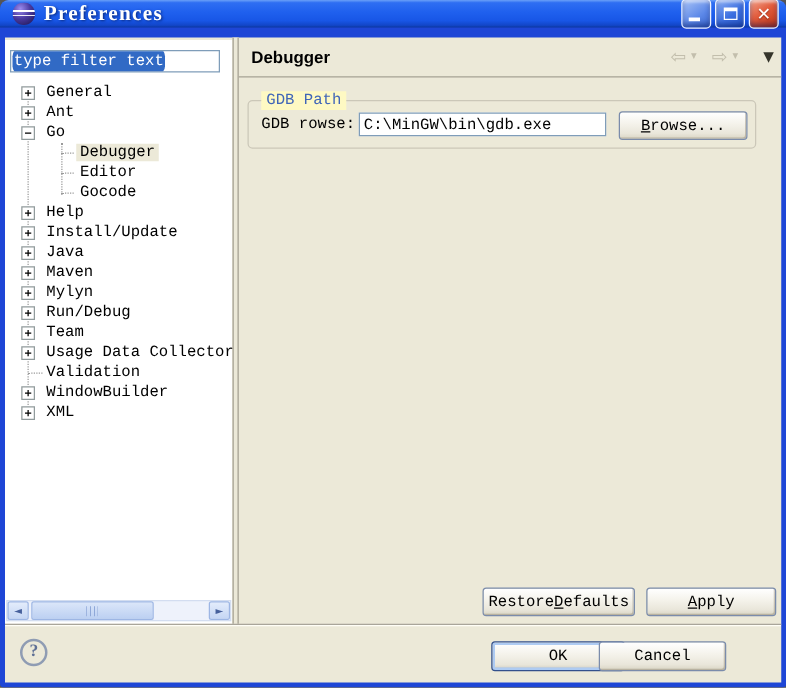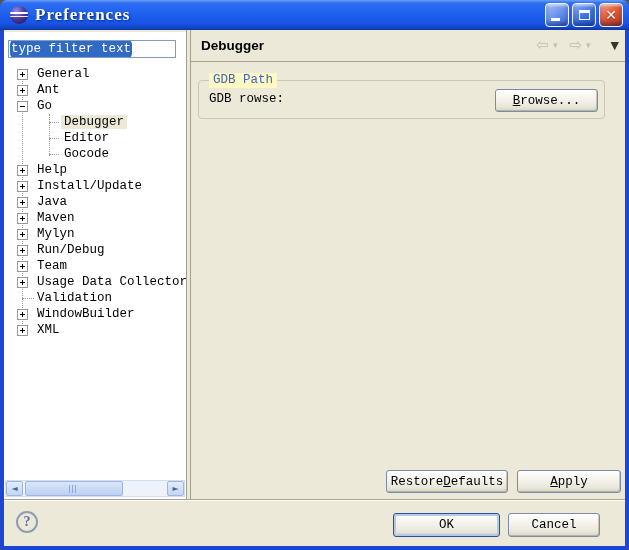--- a/index.html
+++ b/index.html
@@ -8,21 +8,21 @@
   .mono { font-family:"Liberation Mono","DejaVu Sans Mono",monospace; }
 
   .window{
     position:relative; width:629px; height:550px;
     background:#1e46d6; border-radius:7px 7px 3px 3px; overflow:hidden;
     font-family:"Liberation Sans","DejaVu Sans",sans-serif;
   }
 
   
   .titlebar{
-    position:absolute; left:0; top:0; width:629px; height:30px;
+    position:absolute; left:0; top:0; width:629px; height:22px;
     background:linear-gradient(180deg,#6aa0f8 0%,#2e6ef2 10%,#1f60ee 45%,#1856e6 75%,#1246c8 92%,#0c379f 100%);
     display:flex; align-items:center; padding:0 6px;
   }
   .app-icon{
     width:18px; height:18px; border-radius:50%; margin:0 7px 0 4px;
     background:
       linear-gradient(180deg, rgba(0,0,0,0) 32%, #fff 32% 42%, rgba(0,0,0,0) 42% 54%, rgba(255,255,255,.9) 54% 62%, rgba(0,0,0,0) 62%),
       radial-gradient(circle at 35% 28%, #9b8cf0 0%, #4a3aa0 45%, #1a1048 100%);
   }
   .title-text{
@@ -151,21 +151,21 @@
   .help-circle{
     position:absolute; left:12px; top:11px; width:22px; height:22px; border-radius:50%;
     border:2px solid #8f9cb3; color:#5f7095; font-family:"Liberation Serif","DejaVu Serif",serif;
     font-weight:bold; font-size:14px; display:flex; align-items:center; justify-content:center;
   }
   .ok-btn{ position:absolute; left:389px; top:13px; width:107px; height:24px;
     border-color:#33508c;
     box-shadow:inset 0 0 0 2px #aecbf2, inset -1px -2px 1px rgba(120,140,190,.35);
     font-family:Liberation Mono, monospace;
   }
-  .cancel-btn{ position:absolute; left:504px; top:13px; width:92px; height:24px; }
+  .cancel-btn{ position:absolute; left:475px; top:13px; width:102px; height:24px; }
   u{ text-decoration:underline; }
 </style>
 </head>
 <body>
 
 <div class="window">
 
   <div class="titlebar">
     <span class="app-icon"></span>
     <span class="title-text">Preferences</span>
@@ -288,20 +288,21 @@
           <span class="caret">▾</span>
           <span class="arrow">⇨</span>
           <span class="caret">▾</span>
           <span class="viewmenu">▼</span>
         </span>
       </div>
 
       <div class="groupbox">
         <span class="group-title mono">GDB Path</span>
         <span class="gdb-label mono">GDB rowse:</span>
+        <input class="gdb-input" value="C:\MinGW\bin\gdb.exe" style="">
         <button class="xp-btn browse-btn"><u>B</u>rowse...</button>
       </div>
 
       <div class="panel-actions">
         <button class="xp-btn restore-btn">Restore <u>D</u>efaults</button>
         <button class="xp-btn apply-btn"><u>A</u>pply</button>
       </div>
     </div>
 
     <div class="footer">

